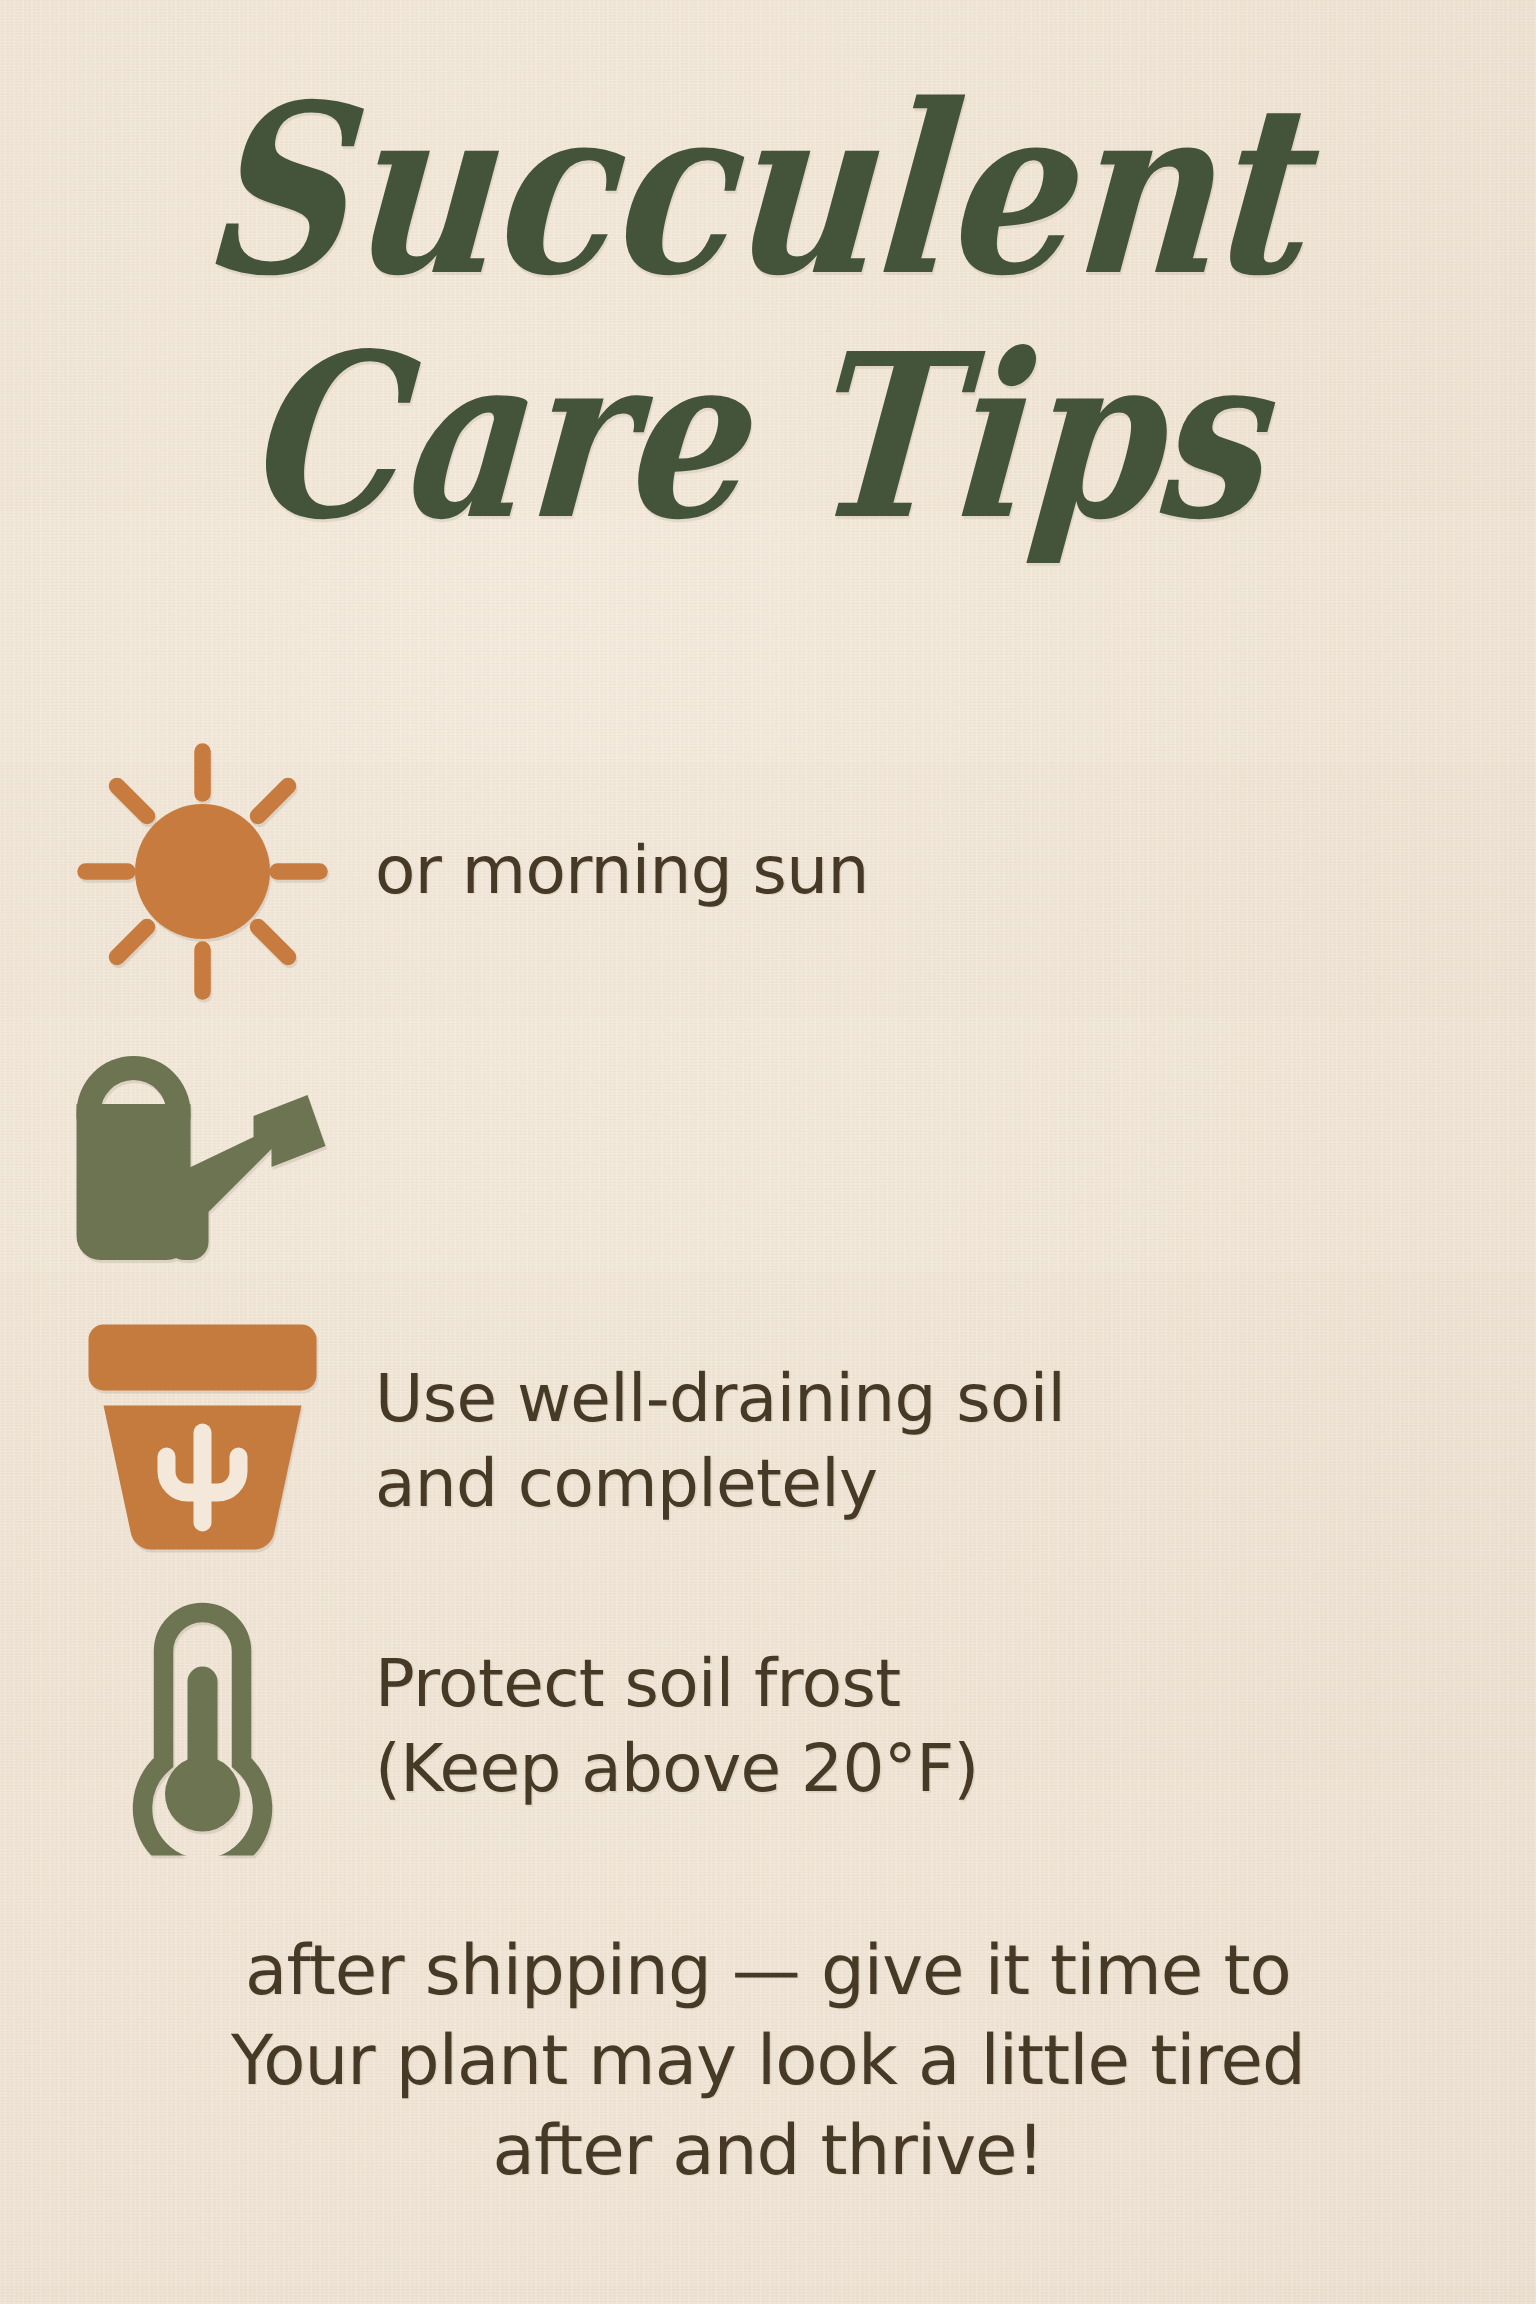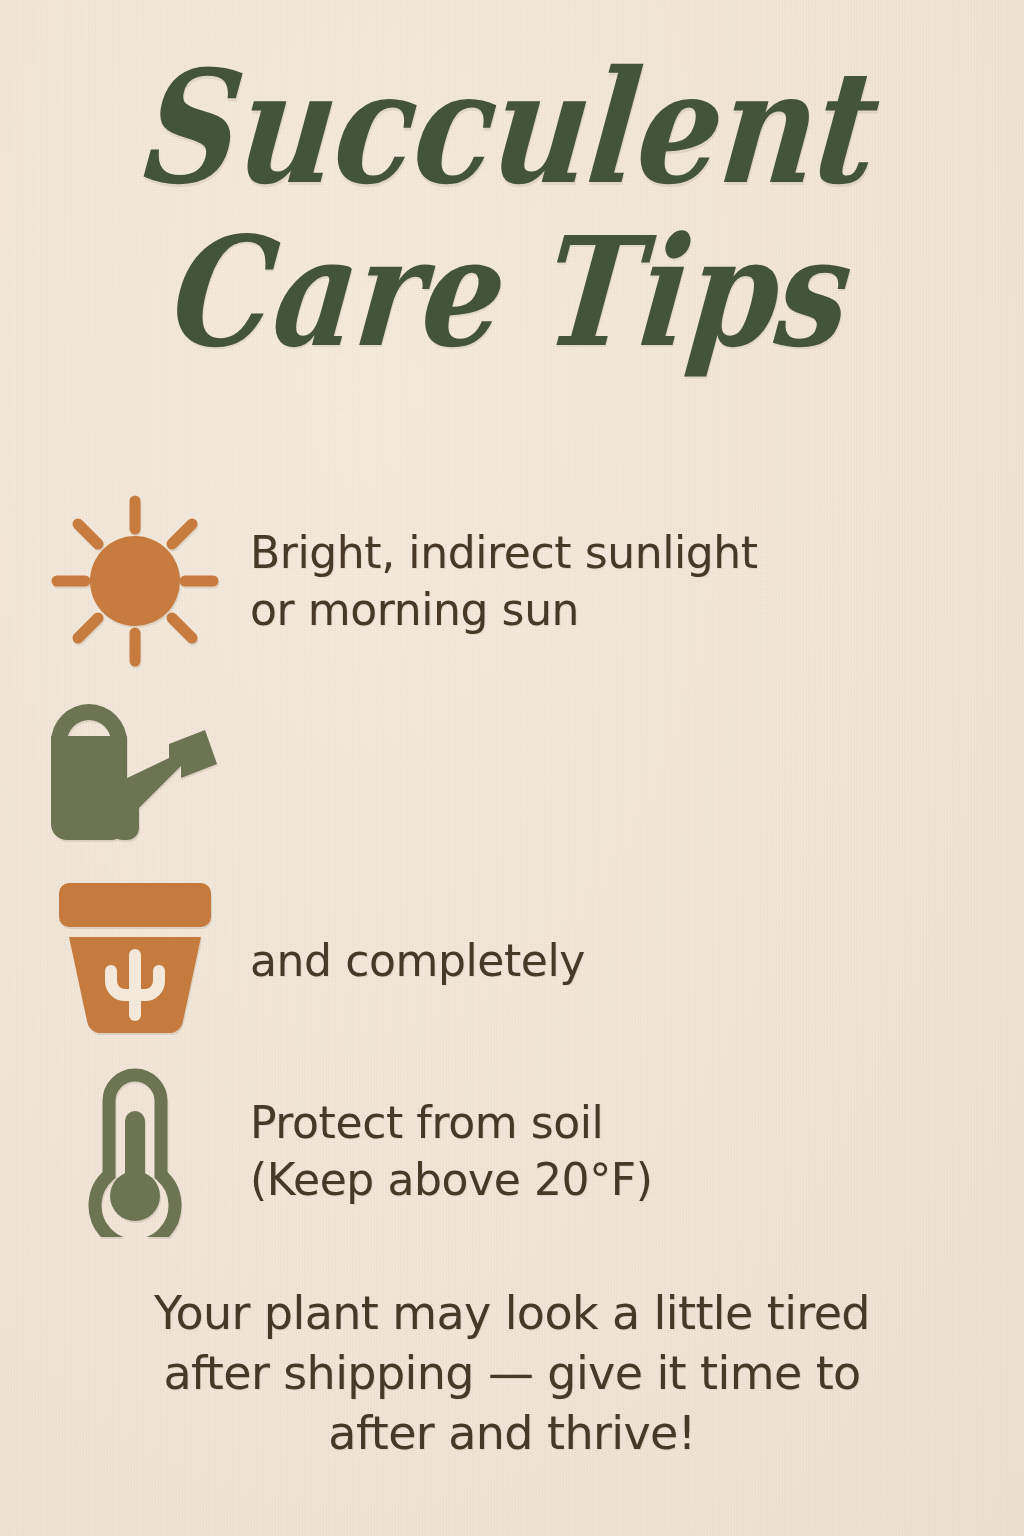--- a/index.html
+++ b/index.html
@@ -131,21 +131,20 @@
             <line x1="140" y1="88" x2="168" y2="88"></line>
             <line x1="33" y1="31" x2="53" y2="51"></line>
             <line x1="127" y1="125" x2="147" y2="145"></line>
             <line x1="147" y1="31" x2="127" y2="51"></line>
             <line x1="53" y1="125" x2="33" y2="145"></line>
           </g>
           <circle cx="90" cy="88" r="45" fill="#C87B3E"></circle>
         </svg>
       </div>
       <div class="tip-text">
-        <span class="l1">Bright, indirect sunlight</span>
         <span class="l2">or morning sun</span>
       </div>
     </div>
 
     <div class="tip-row">
       <div class="tip-icon">
         <svg width="196" height="166" viewBox="0 0 196 166" xmlns="http://www.w3.org/2000/svg">
           <path d="M14 54 a38 38 0 0 1 76 0 v4 H74 v-4 a22 22 0 0 0 -44 0 v4 H14 z" fill="#6C7452"></path>
           <path d="M14 48 h76 v88 a16 16 0 0 1 -16 16 H30 a16 16 0 0 1 -16 -16 z" fill="#6C7452"></path>
           <path d="M86 92 L132 70 L132 56 L168 42 L180 76 L144 90 L144 78 L102 120 z" fill="#6C7452"></path>
@@ -160,39 +159,40 @@
           <rect x="4" y="4" width="152" height="44" rx="10" fill="#C67B3E"></rect>
           <path d="M14 58 H146 L128 142 a14 14 0 0 1 -14 12 H46 a14 14 0 0 1 -14 -12 z" fill="#C67B3E"></path>
           <g fill="none" stroke="#F3E8DA" stroke-width="12" stroke-linecap="round">
             <line x1="80" y1="76" x2="80" y2="136"></line>
             <path d="M56 92 v10 a14 14 0 0 0 14 14 h6"></path>
             <path d="M104 92 v10 a14 14 0 0 1 -14 14 h-6"></path>
           </g>
         </svg>
       </div>
       <div class="tip-text">
+        <span class="l1">Use well-draining soil</span>
         <span class="l2">and completely</span>
       </div>
     </div>
 
     <div class="tip-row">
       <div class="tip-icon">
         <svg width="120" height="172" viewBox="0 0 120 172" xmlns="http://www.w3.org/2000/svg">
           <path d="M60 10 a26 26 0 0 1 26 26 v74 a40 40 0 1 1 -52 0 V36 A26 26 0 0 1 60 10 z" fill="none" stroke="#6C7452" stroke-width="13"></path>
           <circle cx="60" cy="131" r="25" fill="#6C7452"></circle>
           <rect x="50" y="46" width="20" height="76" rx="10" fill="#6C7452"></rect>
         </svg>
       </div>
       <div class="tip-text">
-        <span class="l1">Protect from soil</span>
+        <span class="l1">Protect soil frost</span>
         <span class="l2">(Keep above 20°F)</span>
       </div>
     </div>
 
   </div>
 
   <div class="footer">
+    <span>after shipping — give it time to</span>
     <span>Your plant may look a little tired</span>
-    <span>after shipping — give it time to</span>
     <span>after and thrive!</span>
   </div>
 
 </div>
 
 </body></html>

